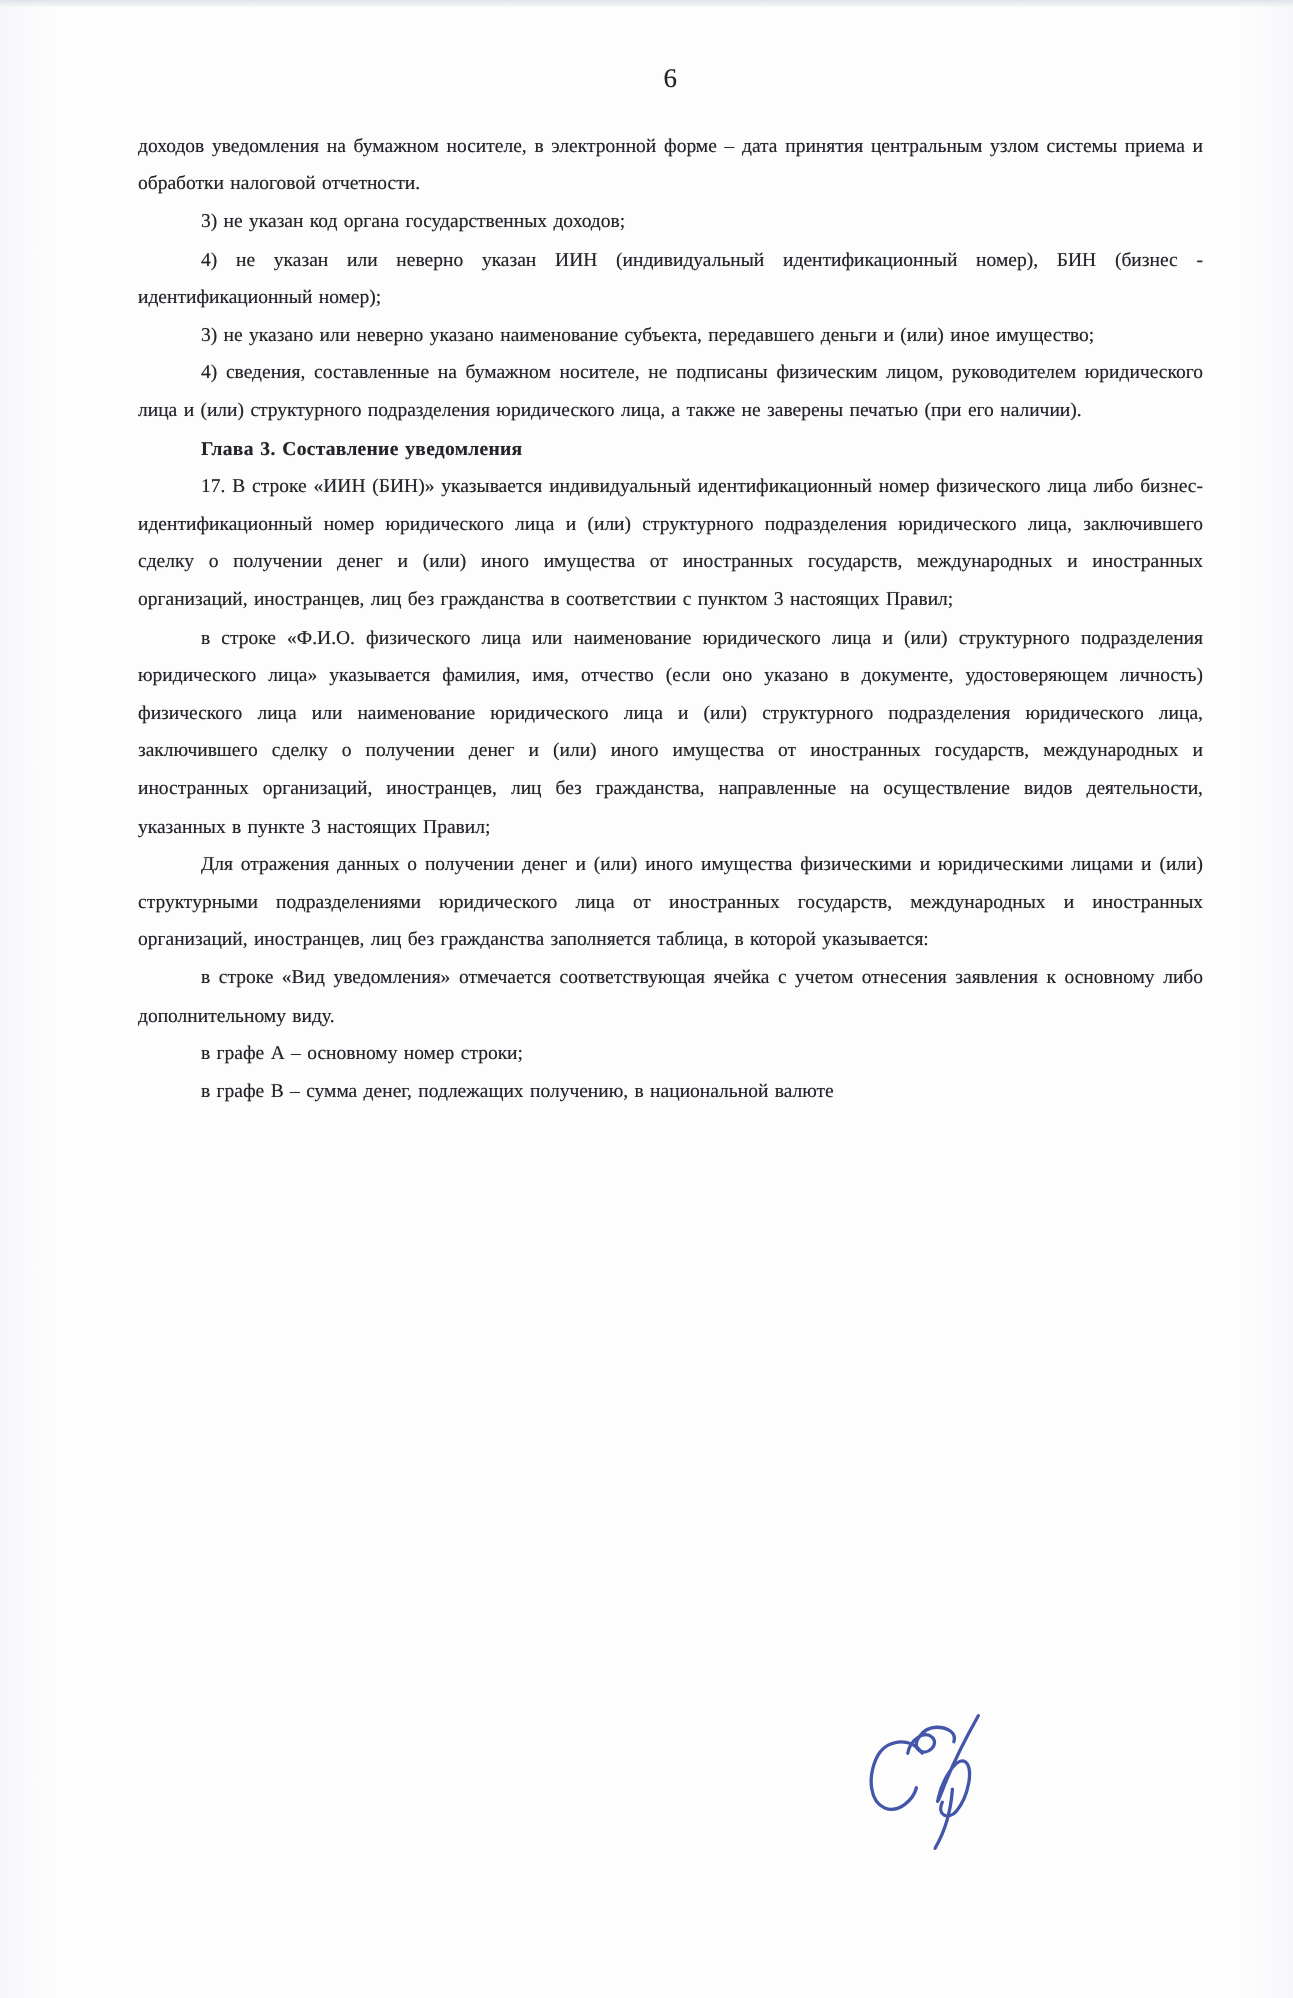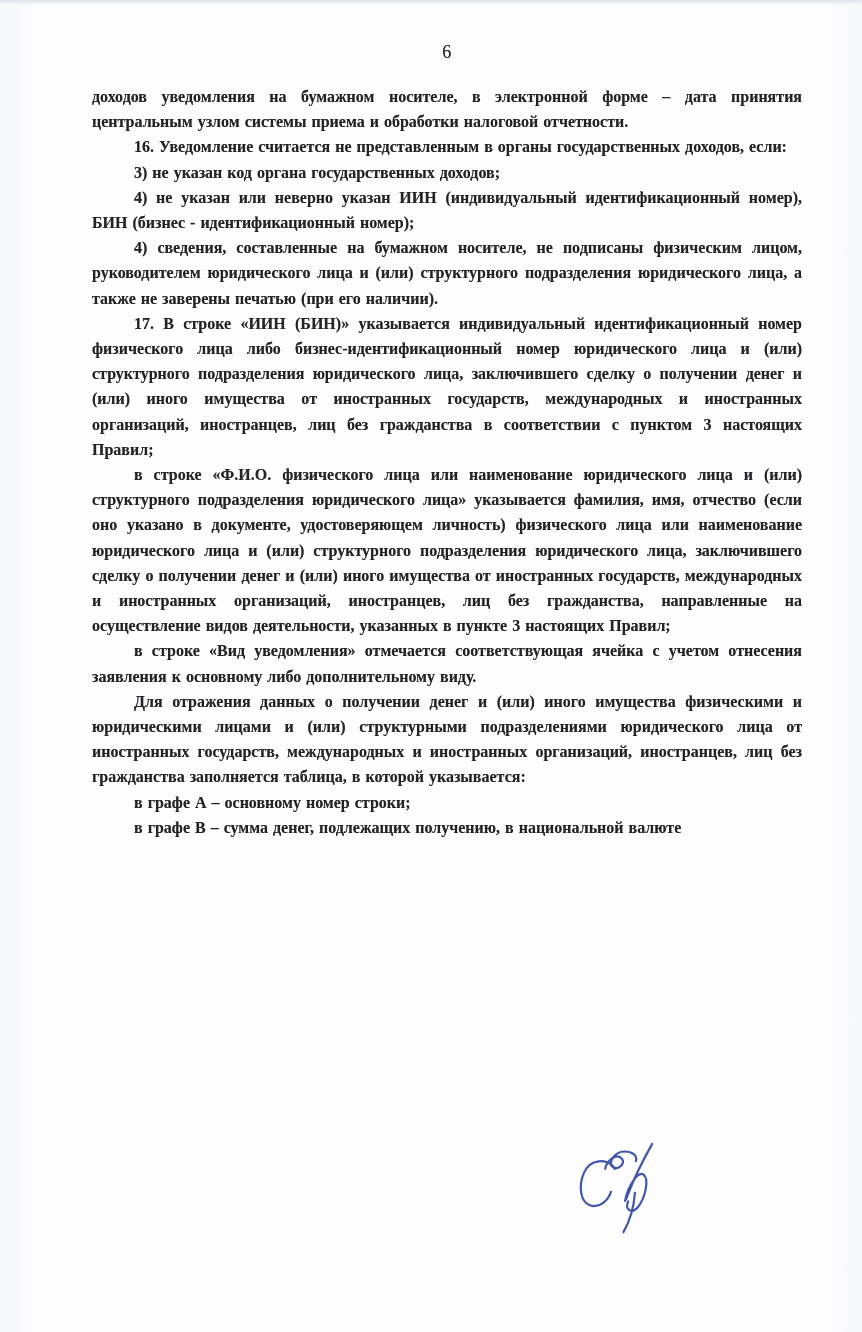--- a/index.html
+++ b/index.html
@@ -39,26 +39,25 @@
   }
   .text-block {
     position: absolute;
     top: 84px;
     left: 92px;
     width: 710px;
   }
   .text-block p {
     margin: 0;
     text-align: justify;
-    font-size: 16px;
+    font-size: 13px;
     line-height: 25.2px;
     text-indent: 42px;
     word-spacing: 1px;
     text-shadow: 0 0 0.5px rgba(20,20,30,0.45);
-    font-weight: bold;
   }
   .text-block p.continuation {
     text-indent: 0;
   }
   .chapter-heading {
     margin: 45px 0 25px 0;
     text-align: center;
     font-size: 17.6px;
     line-height: 25.2px;
     font-weight: bold;
@@ -81,30 +80,31 @@
 </head>
 <body>
 
 <div class="scan-sheet"></div>
 <div class="scan-edge-top"></div>
 
 <div class="page-number">6</div>
 
 <div class="text-block">
   <p class="continuation">доходов уведомления на бумажном носителе, в электронной форме – дата принятия центральным узлом системы приема и обработки налоговой отчетности.</p>
-  <p>16. Уведомление считается не представленным в органы государственных доходов, если:</p>
   <p>3) не указан код органа государственных доходов;</p>
   <p>4) не указан или неверно указан ИИН (индивидуальный идентификационный номер), БИН (бизнес - идентификационный номер);</p>
+  <p>3) не указано или неверно указано наименование субъекта, передавшего деньги и (или) иное имущество;</p>
   <p>4) сведения, составленные на бумажном носителе, не подписаны физическим лицом, руководителем юридического лица и (или) структурного подразделения юридического лица, а также не заверены печатью (при его наличии).</p>
 
+  <p class="chapter-heading">Глава 3. Составление уведомления</p>
 
   <p>17. В строке «ИИН (БИН)» указывается индивидуальный идентификационный номер физического лица либо бизнес-идентификационный номер юридического лица и (или) структурного подразделения юридического лица, заключившего сделку о получении денег и (или) иного имущества от иностранных государств, международных и иностранных организаций, иностранцев, лиц без гражданства в соответствии с пунктом 3 настоящих Правил;</p>
   <p>в строке «Ф.И.О. физического лица или наименование юридического лица и (или) структурного подразделения юридического лица» указывается фамилия, имя, отчество (если оно указано в документе, удостоверяющем личность) физического лица или наименование юридического лица и (или) структурного подразделения юридического лица, заключившего сделку о получении денег и (или) иного имущества от иностранных государств, международных и иностранных организаций, иностранцев, лиц без гражданства, направленные на осуществление видов деятельности, указанных в пункте 3 настоящих Правил;</p>
+  <p>Для отражения данных о получении денег и (или) иного имущества физическими и юридическими лицами и (или) структурными подразделениями юридического лица от иностранных государств, международных и иностранных организаций, иностранцев, лиц без гражданства заполняется таблица, в которой указывается:</p>
   <p>в строке «Вид уведомления» отмечается соответствующая ячейка с учетом отнесения заявления к основному либо дополнительному виду.</p>
-  <p>Для отражения данных о получении денег и (или) иного имущества физическими и юридическими лицами и (или) структурными подразделениями юридического лица от иностранных государств, международных и иностранных организаций, иностранцев, лиц без гражданства заполняется таблица, в которой указывается:</p>
   <p>в графе А – основному номер строки;</p>
   <p>в графе В – сумма денег, подлежащих получению, в национальной валюте</p>
 </div>
 
 <div class="signature">
   <svg viewBox="0 0 120 100" fill="none" xmlns="http://www.w3.org/2000/svg">
     <g stroke-width="2.3" stroke-linecap="round" stroke-linejoin="round" stroke="#4356aa">
       <path d="M 66 30 C 58 18, 40 20, 34 34 C 28 48, 30 64, 40 68 C 50 72, 60 62, 62 54"></path>
       <path d="M 56 30 C 58 20, 68 14, 73 19 C 78 24, 70 32, 64 28 C 58 24, 66 12, 76 12 C 84 12, 90 16, 88 22"></path>
       <path d="M 105 4 C 96 20, 86 40, 80 56 C 78 61, 76 66, 77 62 C 80 48, 90 32, 96 36 C 102 41, 98 60, 90 70 C 84 77, 76 73, 80 64"></path>

